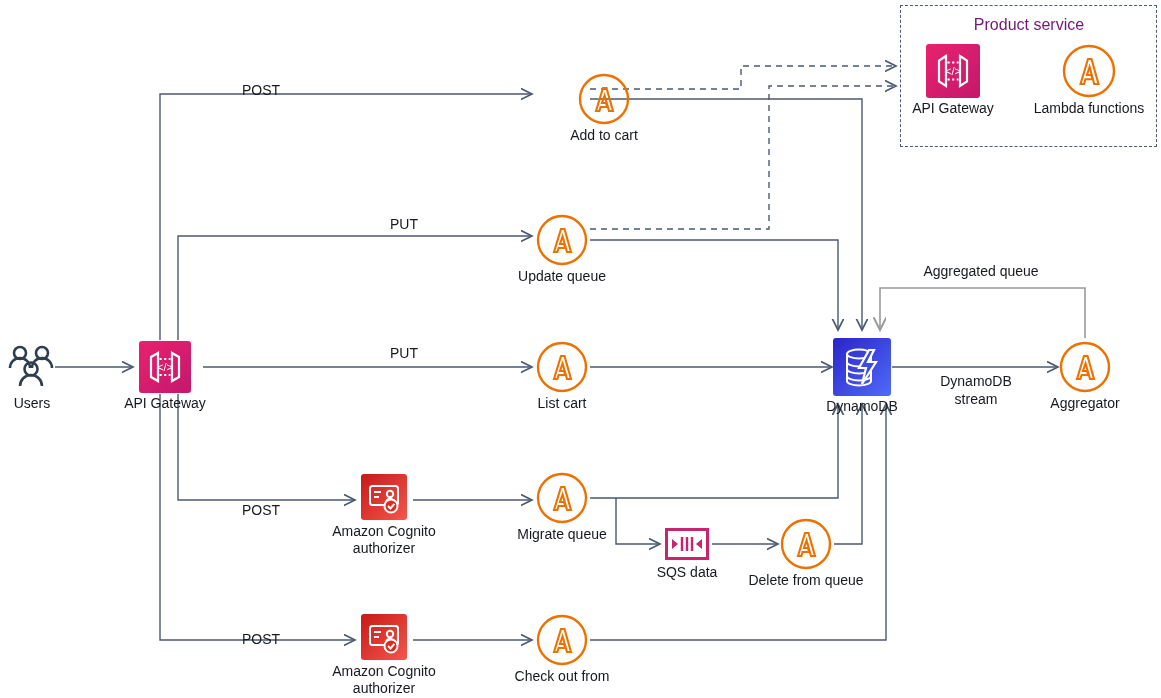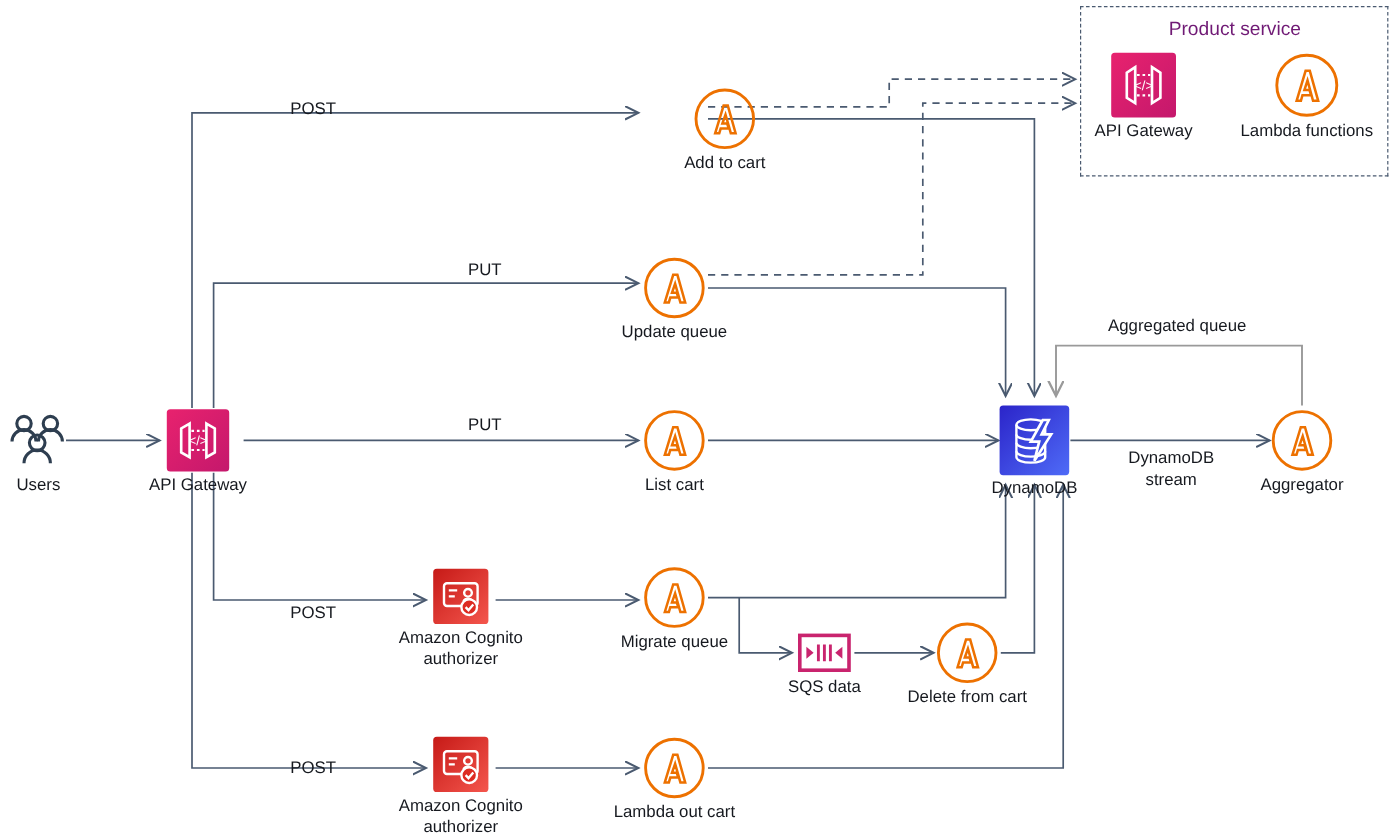--- a/index.html
+++ b/index.html
@@ -204,42 +204,42 @@
     </div>
     <div class="nodelabel" style="top:49px;">Amazon Cognito
 authorizer</div>
   </div>
 
   <div class="node" style="left:536px;top:614px;">
     <svg class="lam" viewBox="0 0 52 52">
       <circle cx="26" cy="26" r="24" fill="none" stroke="#ed7100" stroke-width="2.4"></circle>
       <path d="M18,38 L25,15 L28.5,15 L35,38 L31,38 L26.6,22.5 L24,30 L28,30 L29.2,34 L22.6,34 L21.4,38 Z" fill="none" stroke="#ed7100" stroke-width="2.1"></path>
     </svg>
-    <div class="nodelabel" style="top:54px;">Lambda out cart</div>
+    <div class="nodelabel" style="top:54px;">Check out from</div>
   </div>
 
   <div class="node" style="left:665px;top:528px;">
     <div class="sqsbox">
       <svg width="38" height="26" viewBox="0 0 38 26" style="position:absolute;left:0;top:0;">
         <path d="M4,8 L10,13 L4,18 Z" fill="#c9246e"></path>
         <path d="M14,6 L14,20" stroke="#c9246e" stroke-width="2.4"></path>
         <path d="M19,6 L19,20" stroke="#c9246e" stroke-width="2.4"></path>
         <path d="M24,6 L24,20" stroke="#c9246e" stroke-width="2.4"></path>
         <path d="M34,8 L28,13 L34,18 Z" fill="#c9246e"></path>
       </svg>
     </div>
     <div class="nodelabel" style="top:36px;left:22px;">SQS data</div>
   </div>
 
   <div class="node" style="left:780px;top:518px;">
     <svg class="lam" viewBox="0 0 52 52">
       <circle cx="26" cy="26" r="24" fill="none" stroke="#ed7100" stroke-width="2.4"></circle>
       <path d="M18,38 L25,15 L28.5,15 L35,38 L31,38 L26.6,22.5 L24,30 L28,30 L29.2,34 L22.6,34 L21.4,38 Z" fill="none" stroke="#ed7100" stroke-width="2.1"></path>
     </svg>
-    <div class="nodelabel" style="top:54px;">Delete from cart</div>
+    <div class="nodelabel" style="top:54px;">Delete from queue</div>
   </div>
 
   <div class="node" style="left:833px;top:338px;">
     <div class="sq dynamo" style="width:58px;height:58px;">
       <svg width="58" height="58" viewBox="0 0 58 58">
         <g fill="none" stroke="#ffffff" stroke-width="2">
           <ellipse cx="26" cy="16" rx="12" ry="4.5"></ellipse>
           <path d="M14,16 L14,43 a12,4.5 0 0 0 24,0 L38,16"></path>
           <path d="M14,24 a12,4.5 0 0 0 24,0"></path>
           <path d="M14,31 a12,4.5 0 0 0 24,0"></path>

